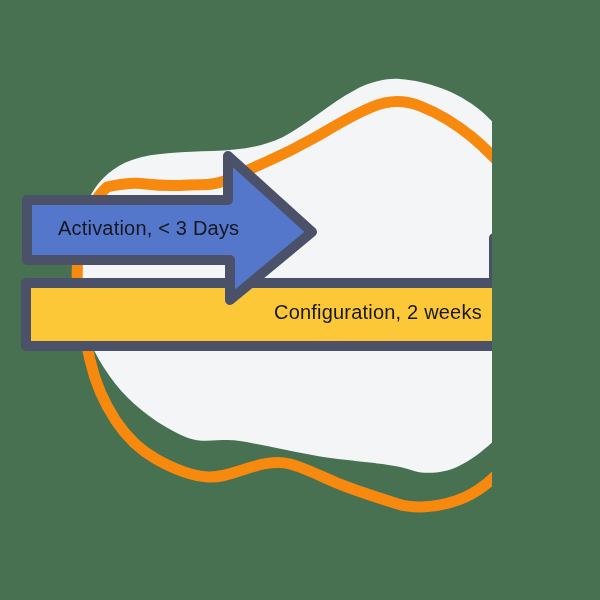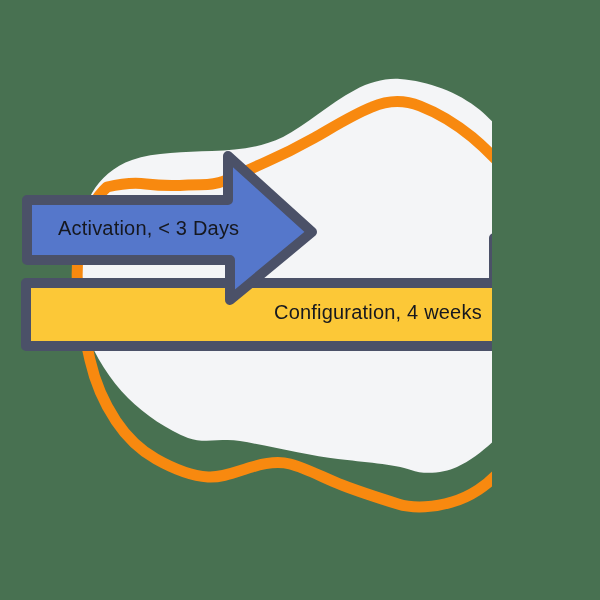--- a/index.html
+++ b/index.html
@@ -94,14 +94,14 @@
       C 76 271 78 248 83 230
       C 87 215 94 199 107 187
       Z"></path>
 
     <polygon class="arrow-yellow" points="26,283 494,283 494,238 584,309 501,380 501,346 26,346"></polygon>
 
     <polygon class="arrow-blue" points="27,200 228,200 228,156 312,232 230,300 230,260 27,260"></polygon>
   </svg>
 
   <div class="label label-activation">Activation, &lt; 3 Days</div>
-  <div class="label label-configuration">Configuration, 4 weeks</div>
+  <div class="label label-configuration">Configuration, 2 weeks</div>
 </div>
 
 </body></html>

